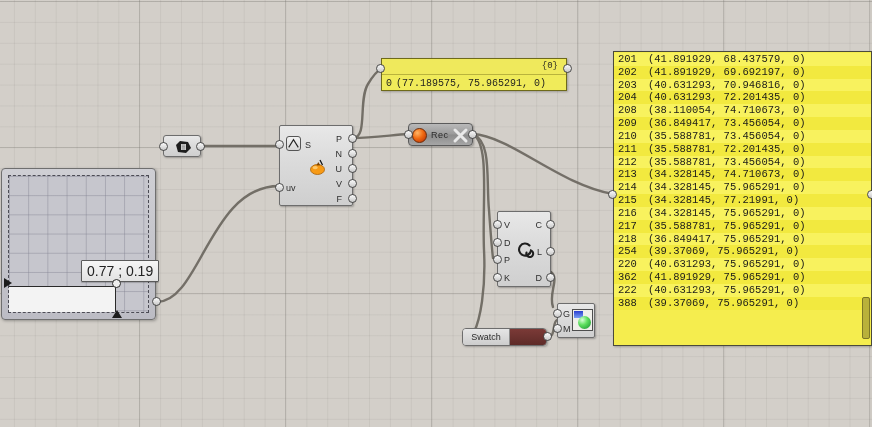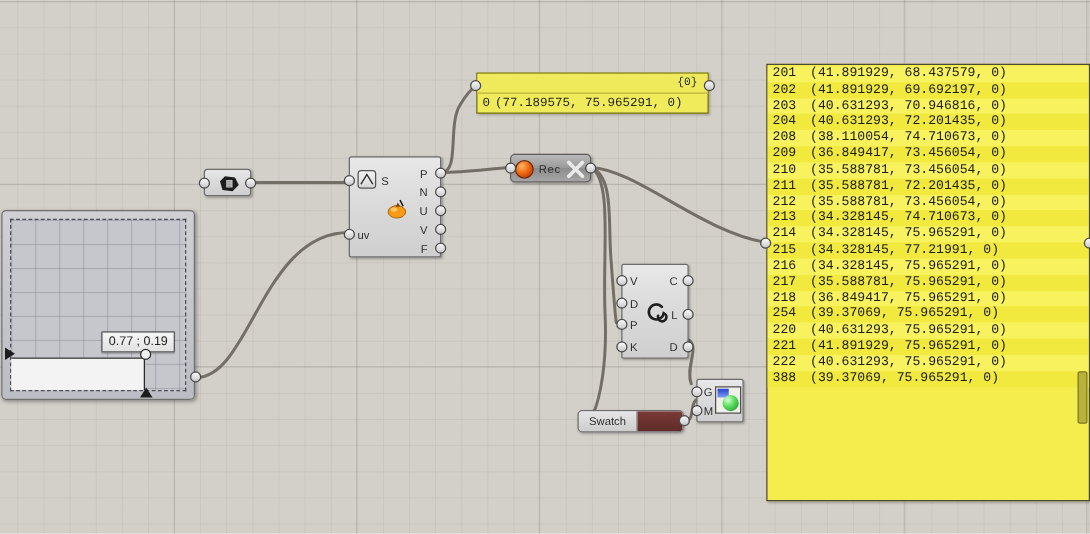--- a/index.html
+++ b/index.html
@@ -158,21 +158,21 @@
   #md-slider .fill {
     position: absolute; left: 0; bottom: 0; width: 77%; height: 19%;
     background: #f3f3f3;
     border-top: 1px solid #2a2a2a;
     border-right: 1px solid #2a2a2a;
   }
   #md-slider .tag {
     position: absolute;
     border: 1px solid #5a5a5a;
     background: linear-gradient(to bottom,#f6f6f6,#e2e2e2);
-    font-size: 10px; color: #222;
+    font-size: 14px; color: #222;
     padding: 2px 5px;
     white-space: nowrap;
     border-radius: 1px;
     box-shadow: 0 1px 1px rgba(0,0,0,0.2);
     z-index: 4;
   }
   #md-slider .knob {
     position: absolute; width: 9px; height: 9px;
     border: 1px solid #2a2a2a; border-radius: 50%;
     background: #eeeeee; z-index: 5;
@@ -205,21 +205,21 @@
   #mini-panel .mp-row {
     position: absolute; left: 0; top: 17px; right: 0; height: 15px;
     display: flex; align-items: center;
     font-family: "Liberation Mono", monospace;
     font-size: 10px; color: #262620;
   }
   #mini-panel .mp-idx { width: 14px; text-align: center; }
 
   
   #list-panel {
-    position: absolute; left: 613px; top: 51px; width: 259px; height: 350px;
+    position: absolute; left: 613px; top: 51px; width: 259px; height: 295px;
     background: #f5ed4e;
     border: 1px solid #4a4a3c;
     box-shadow: 1px 1px 2px rgba(0,0,0,0.25);
     overflow: hidden;
   }
   #list-panel .rows {
     position: absolute; left: 0; top: 1px; right: 0;
     font-family: "Liberation Mono", monospace;
     font-size: 10.5px;
     color: #20201a;
@@ -397,21 +397,21 @@
         <div class="row"><span class="idx">211</span><span>(35.588781, 72.201435, 0)</span></div>
         <div class="row"><span class="idx">212</span><span>(35.588781, 73.456054, 0)</span></div>
         <div class="row"><span class="idx">213</span><span>(34.328145, 74.710673, 0)</span></div>
         <div class="row"><span class="idx">214</span><span>(34.328145, 75.965291, 0)</span></div>
         <div class="row"><span class="idx">215</span><span>(34.328145, 77.21991, 0)</span></div>
         <div class="row"><span class="idx">216</span><span>(34.328145, 75.965291, 0)</span></div>
         <div class="row"><span class="idx">217</span><span>(35.588781, 75.965291, 0)</span></div>
         <div class="row"><span class="idx">218</span><span>(36.849417, 75.965291, 0)</span></div>
         <div class="row"><span class="idx">254</span><span>(39.37069, 75.965291, 0)</span></div>
         <div class="row"><span class="idx">220</span><span>(40.631293, 75.965291, 0)</span></div>
-        <div class="row"><span class="idx">221</span><span>(41.891929, 75.965291, 0)</span></div>
+        <div class="row"><span class="idx">362</span><span>(41.891929, 75.965291, 0)</span></div>
         <div class="row"><span class="idx">222</span><span>(40.631293, 75.965291, 0)</span></div>
         <div class="row"><span class="idx">388</span><span>(39.37069, 75.965291, 0)</span></div>
       </div>
     <div class="panel-scroll" id="list-scroll" style="top:245px; height:42px;"></div>
   </div>
   <div class="edge-port" style="left:608px; top:190px;"></div>
   <div class="edge-port" style="left:867px; top:190px;"></div>
 
 </div>
 

